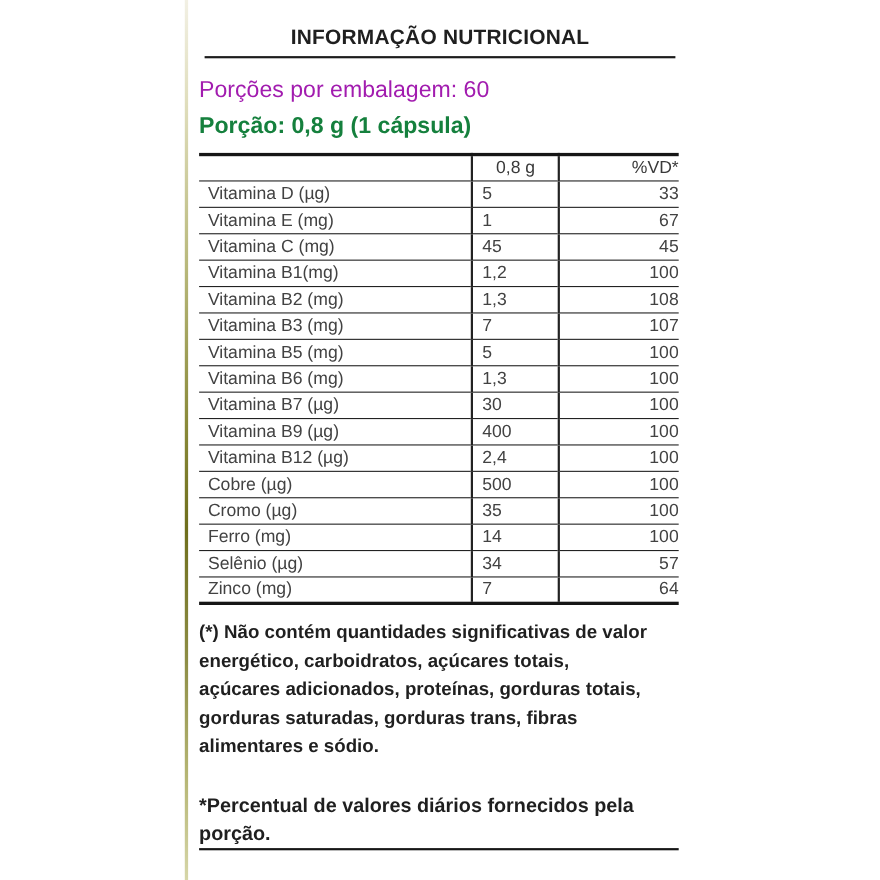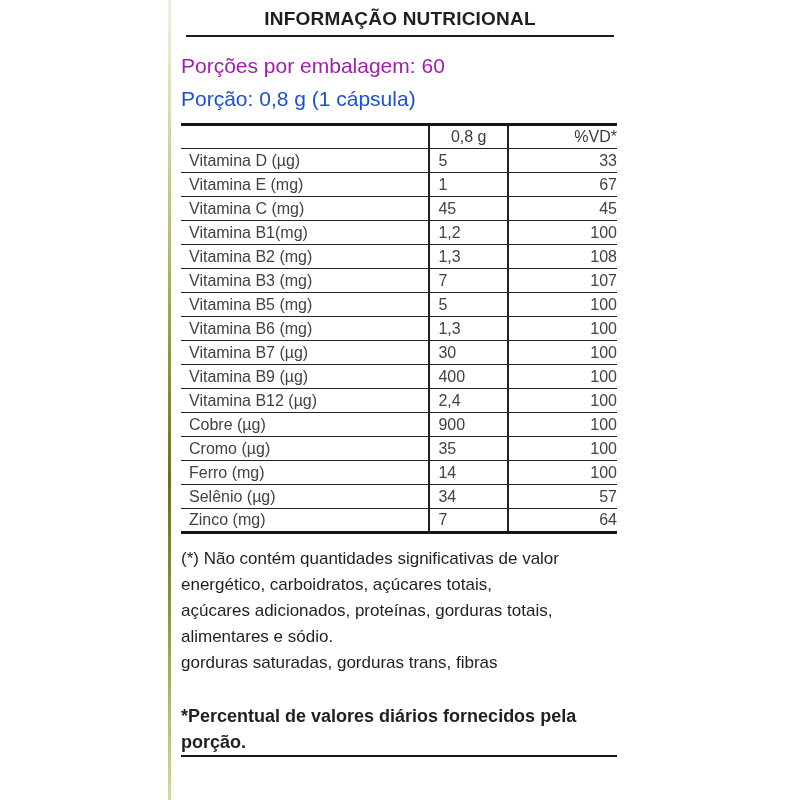--- a/index.html
+++ b/index.html
@@ -15,21 +15,21 @@
   .edge-strip {
     position: absolute;
     left: 168px; top: 0;
     width: 3px; height: 800px;
     background: linear-gradient(180deg,
       #f2f0e4 0%, #dfddbb 12%, #b9b97c 30%, #8a8a3a 48%,
       #6e6e1c 60%, #8d8d45 75%, #b5b573 88%, #d6d6a8 100%);
   }
   .sheet {
     position: absolute;
-    left: 181px; top: 0;
+    left: 181px; top: 16px;
     width: 436px;
   }
   .title-wrap {
     margin: 8px 3px 0 5px;
     padding-bottom: 6px;
     border-bottom: 2px solid #1c1c1c;
   }
   .title {
     margin: 0;
     font-size: 19px;
@@ -43,22 +43,22 @@
     margin-top: 17px;
     font-size: 21px;
     line-height: 24px;
     font-weight: normal;
     color: #a21caf;
   }
   .portion {
     margin-top: 9px;
     font-size: 21px;
     line-height: 24px;
-    font-weight: normal;
-    color: #1d4ed8;
+    font-weight: bold;
+    color: #15803d;
   }
   table.nutrition {
     margin-top: 12px;
     width: 436px;
     border-collapse: collapse;
     table-layout: fixed;
     border-top: 3px solid #161616;
     border-bottom: 3px solid #161616;
   }
   table.nutrition th, table.nutrition td {
@@ -75,21 +75,21 @@
   }
   table.nutrition .c1 { width: 237px; }
   table.nutrition .c2 { width: 75px;  border-left: 2px solid #222222; }
   table.nutrition .c3 { width: 104px; border-left: 2px solid #222222; text-align: right; }
   table.nutrition thead th { text-align: center; padding-left: 0; color: #3a3a3a; }
   table.nutrition tbody tr:last-child td { border-bottom: none; }
   .footnote {
     margin-top: 12px;
     font-size: 17px;
     line-height: 26px;
-    font-weight: normal;
+    font-weight: bold;
     color: #1f1f1f;
   }
   .dv-note {
     margin-top: 27px;
     font-size: 18px;
     line-height: 26px;
     font-weight: bold;
     color: #1f1f1f;
     border-bottom: 2px solid #161616;
   }
@@ -167,21 +167,21 @@
           <td class="c2">400</td>
           <td class="c3">100</td>
         </tr>
         <tr>
           <td class="c1">Vitamina B12 (µg)</td>
           <td class="c2">2,4</td>
           <td class="c3">100</td>
         </tr>
         <tr>
           <td class="c1">Cobre (µg)</td>
-          <td class="c2">900</td>
+          <td class="c2">500</td>
           <td class="c3">100</td>
         </tr>
         <tr>
           <td class="c1">Cromo (µg)</td>
           <td class="c2">35</td>
           <td class="c3">100</td>
         </tr>
         <tr>
           <td class="c1">Ferro (mg)</td>
           <td class="c2">14</td>
@@ -197,22 +197,22 @@
           <td class="c2">7</td>
           <td class="c3">64</td>
         </tr>
       </tbody>
   </table>
 
   <div class="footnote">
     <div>(*) Não contém quantidades significativas de valor</div>
     <div>energético, carboidratos, açúcares totais,</div>
     <div>açúcares adicionados, proteínas, gorduras totais,</div>
+    <div>gorduras saturadas, gorduras trans, fibras</div>
     <div>alimentares e sódio.</div>
-    <div>gorduras saturadas, gorduras trans, fibras</div>
   </div>
 
   <div class="dv-note">
     <div>*Percentual de valores diários fornecidos pela</div>
     <div>porção.</div>
   </div>
 
 </div>
 
 </body></html>

